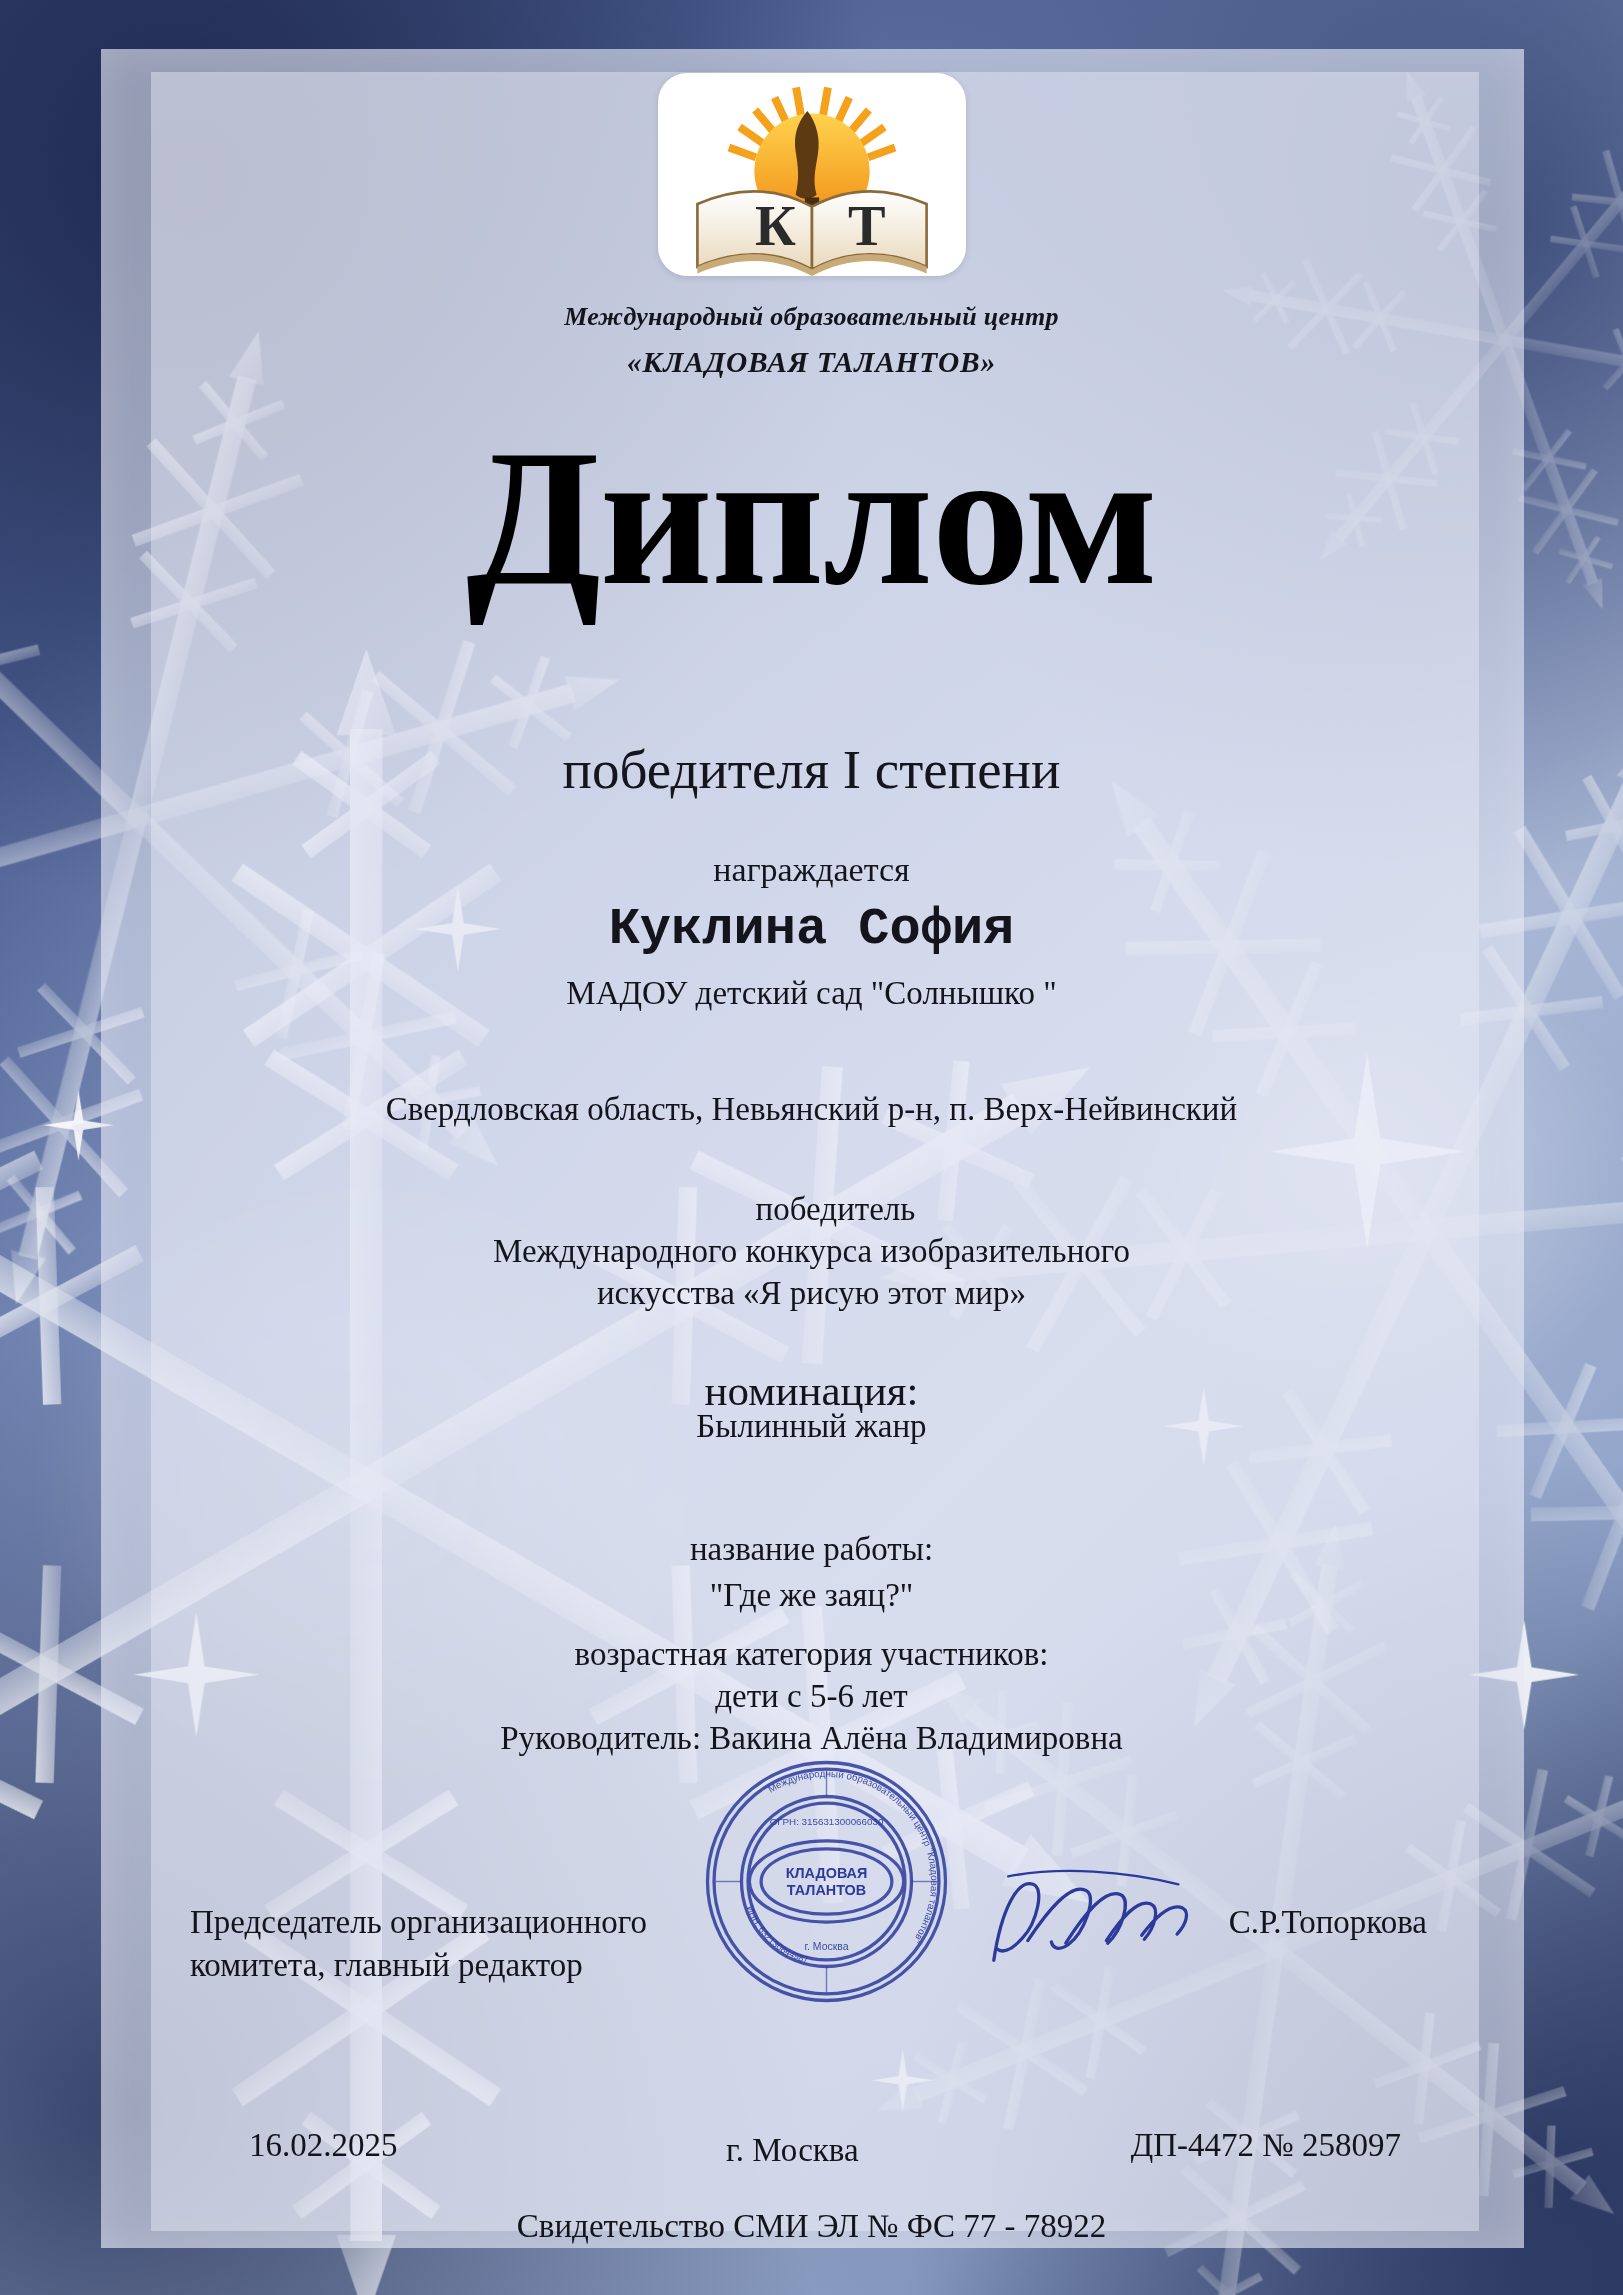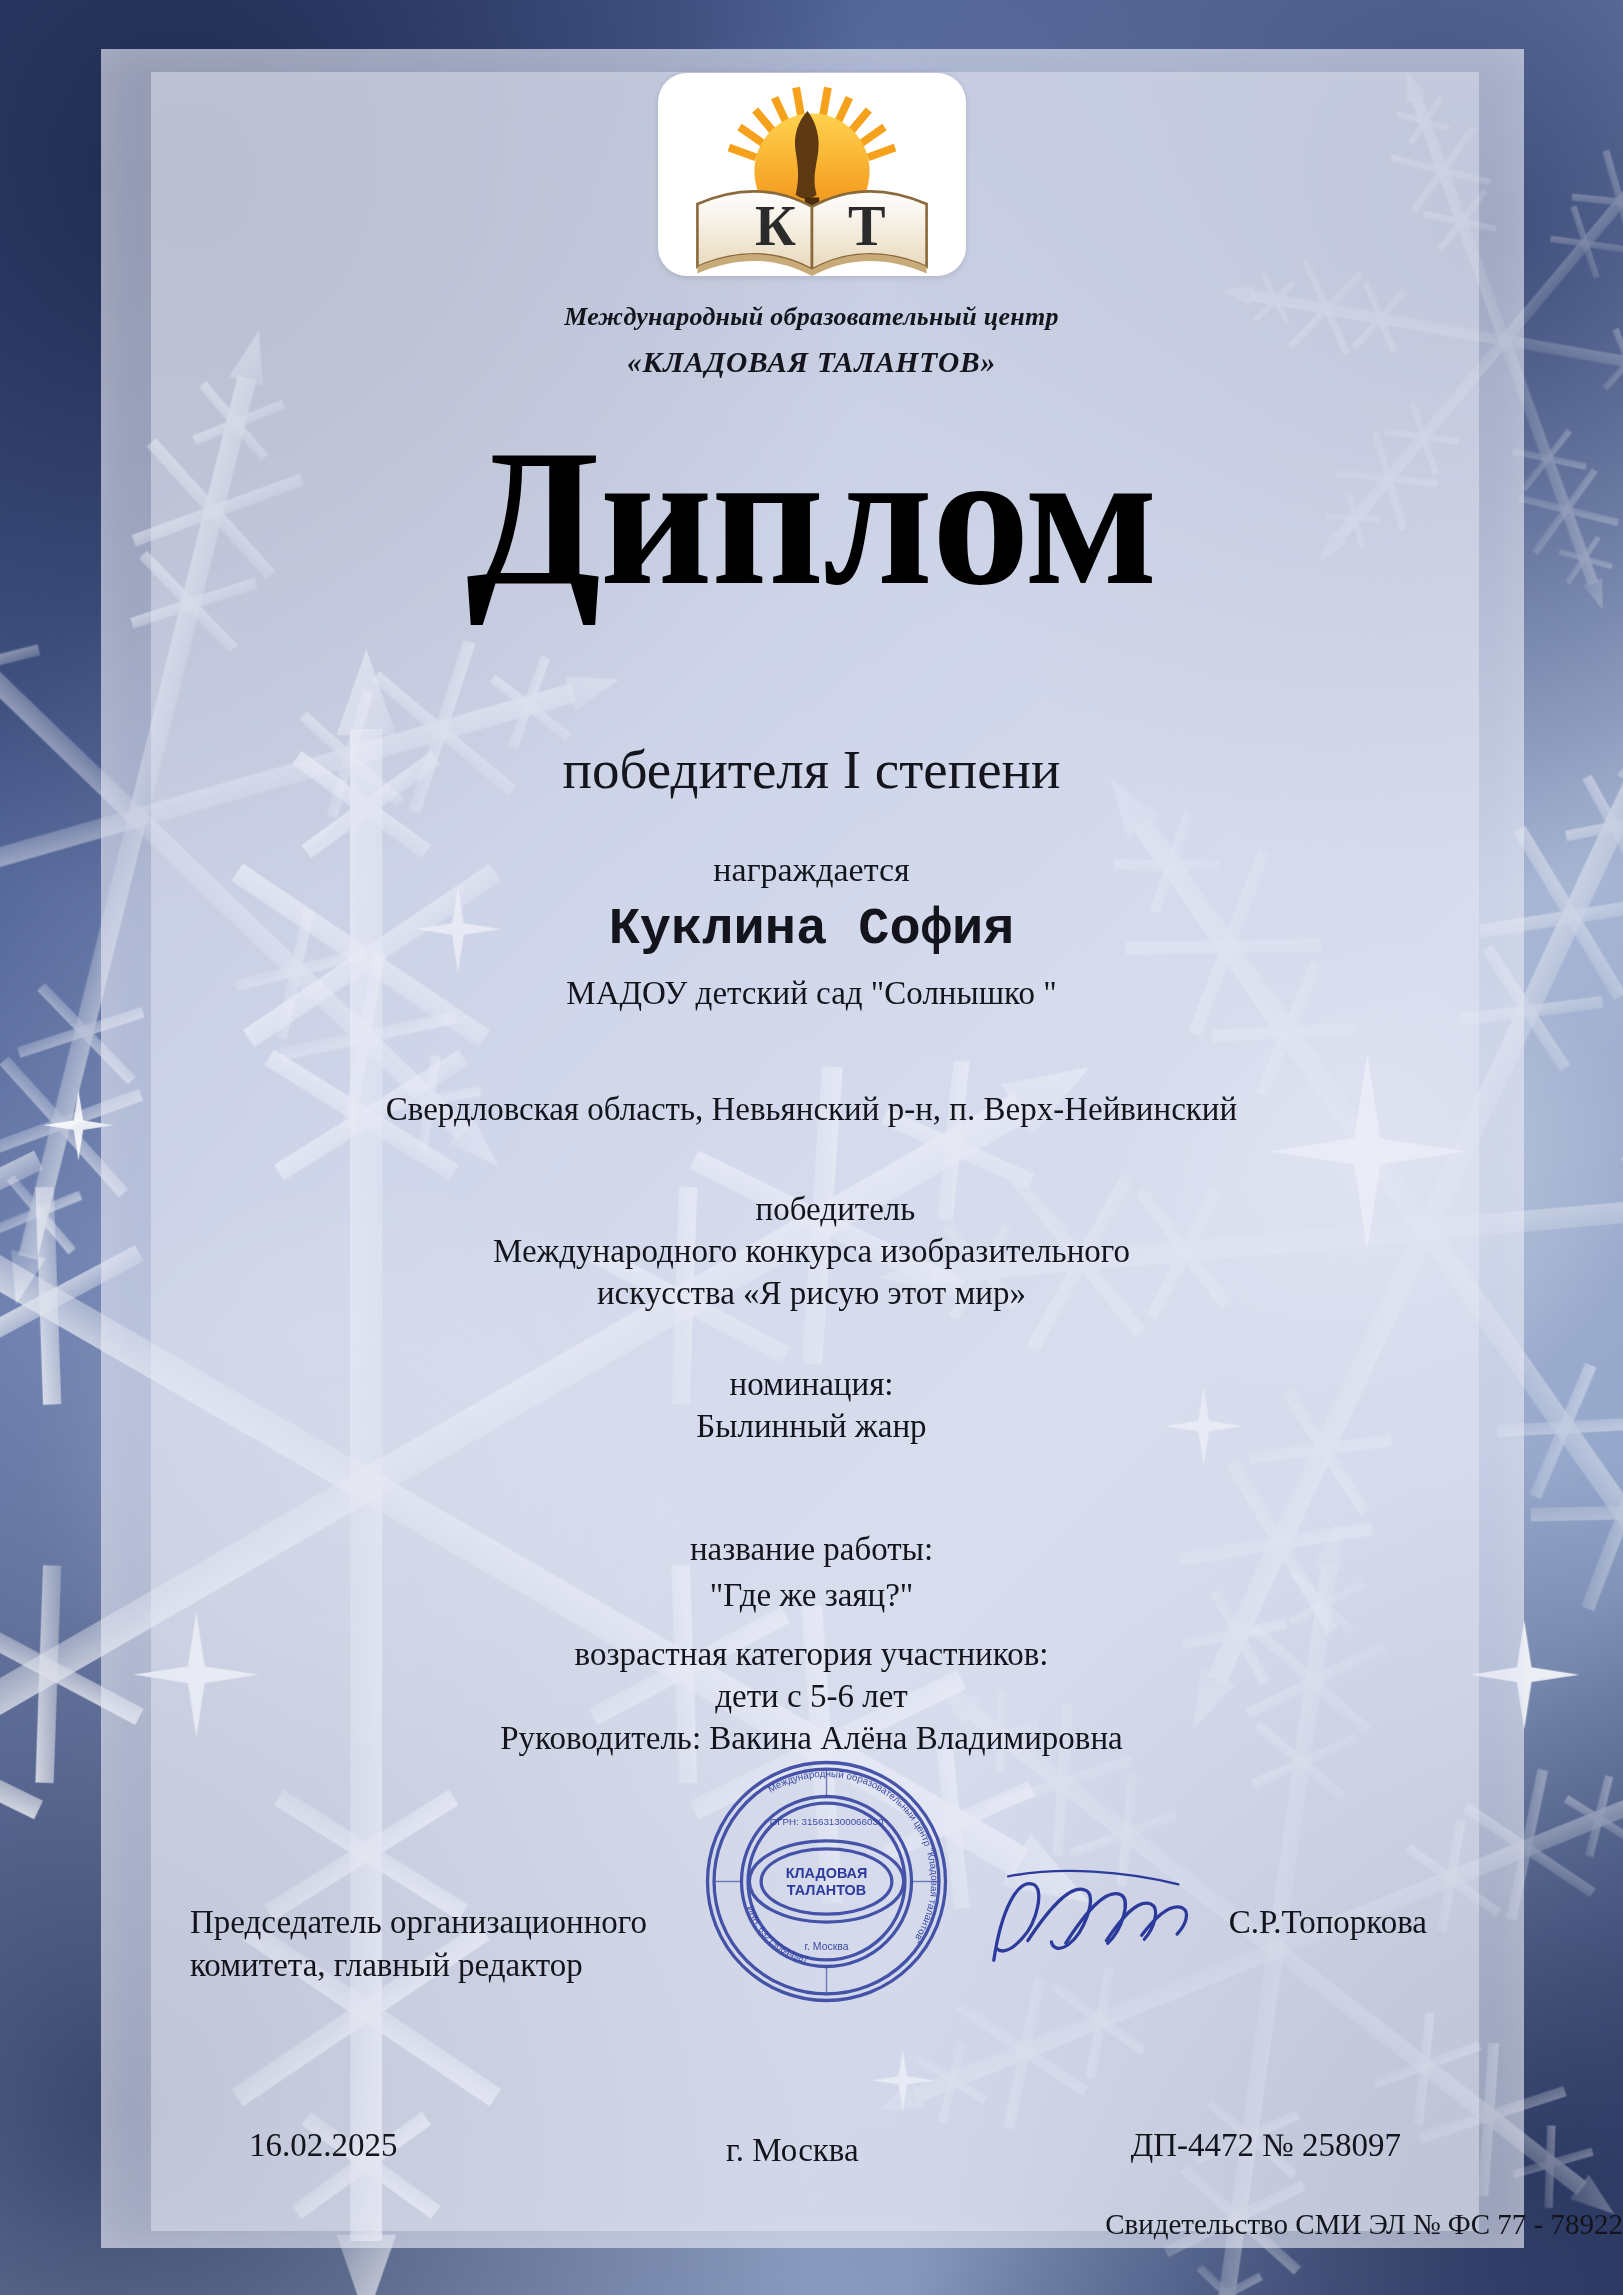--- a/index.html
+++ b/index.html
@@ -161,21 +161,21 @@
     position: absolute;
     left: 0; right: 0;
     top: 1275px;
     font-size: 33px;
   }
 
   .nomination-label {
     position: absolute;
     left: 0; right: 0;
     top: 1366px;
-    font-size: 33px;
+    font-size: 43px;
   }
   .nomination-value {
     position: absolute;
     left: 0; right: 0;
     top: 1408px;
     font-size: 33px;
   }
 
   .work-label {
     position: absolute;
@@ -262,22 +262,21 @@
   .footer-number {
     position: absolute;
     right: 222px;
     top: 2127px;
     font-size: 33px;
   }
   .footer-smi {
     position: absolute;
     left: 0; right: 0;
     top: 2208px;
-    font-size: 29px;
-    text-align: right;
+    font-size: 33px;
   }
 </style>
 </head>
 <body>
 
 <div class="bg-wrap">
   <div class="bg-deep"></div>
 
   <svg class="bg-svg" viewBox="0 0 2481 3508" preserveAspectRatio="none">
     <defs>

